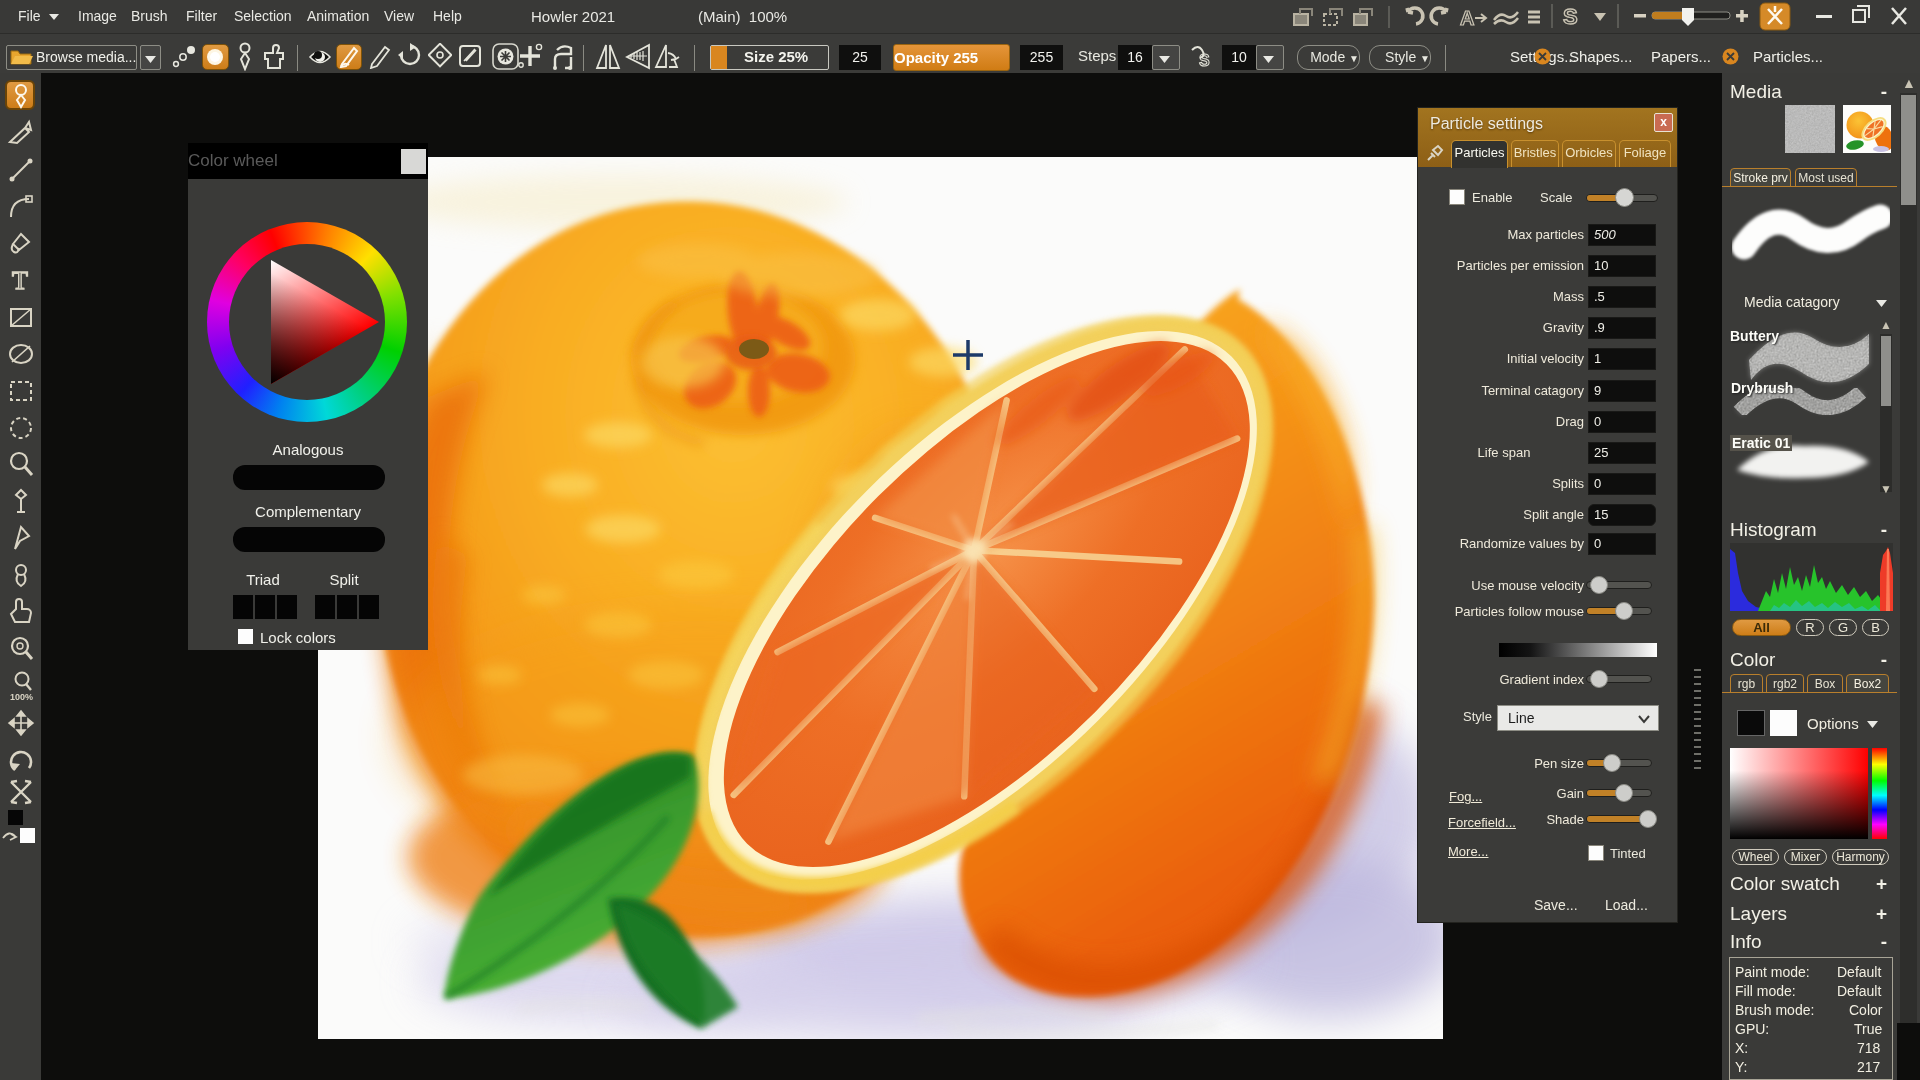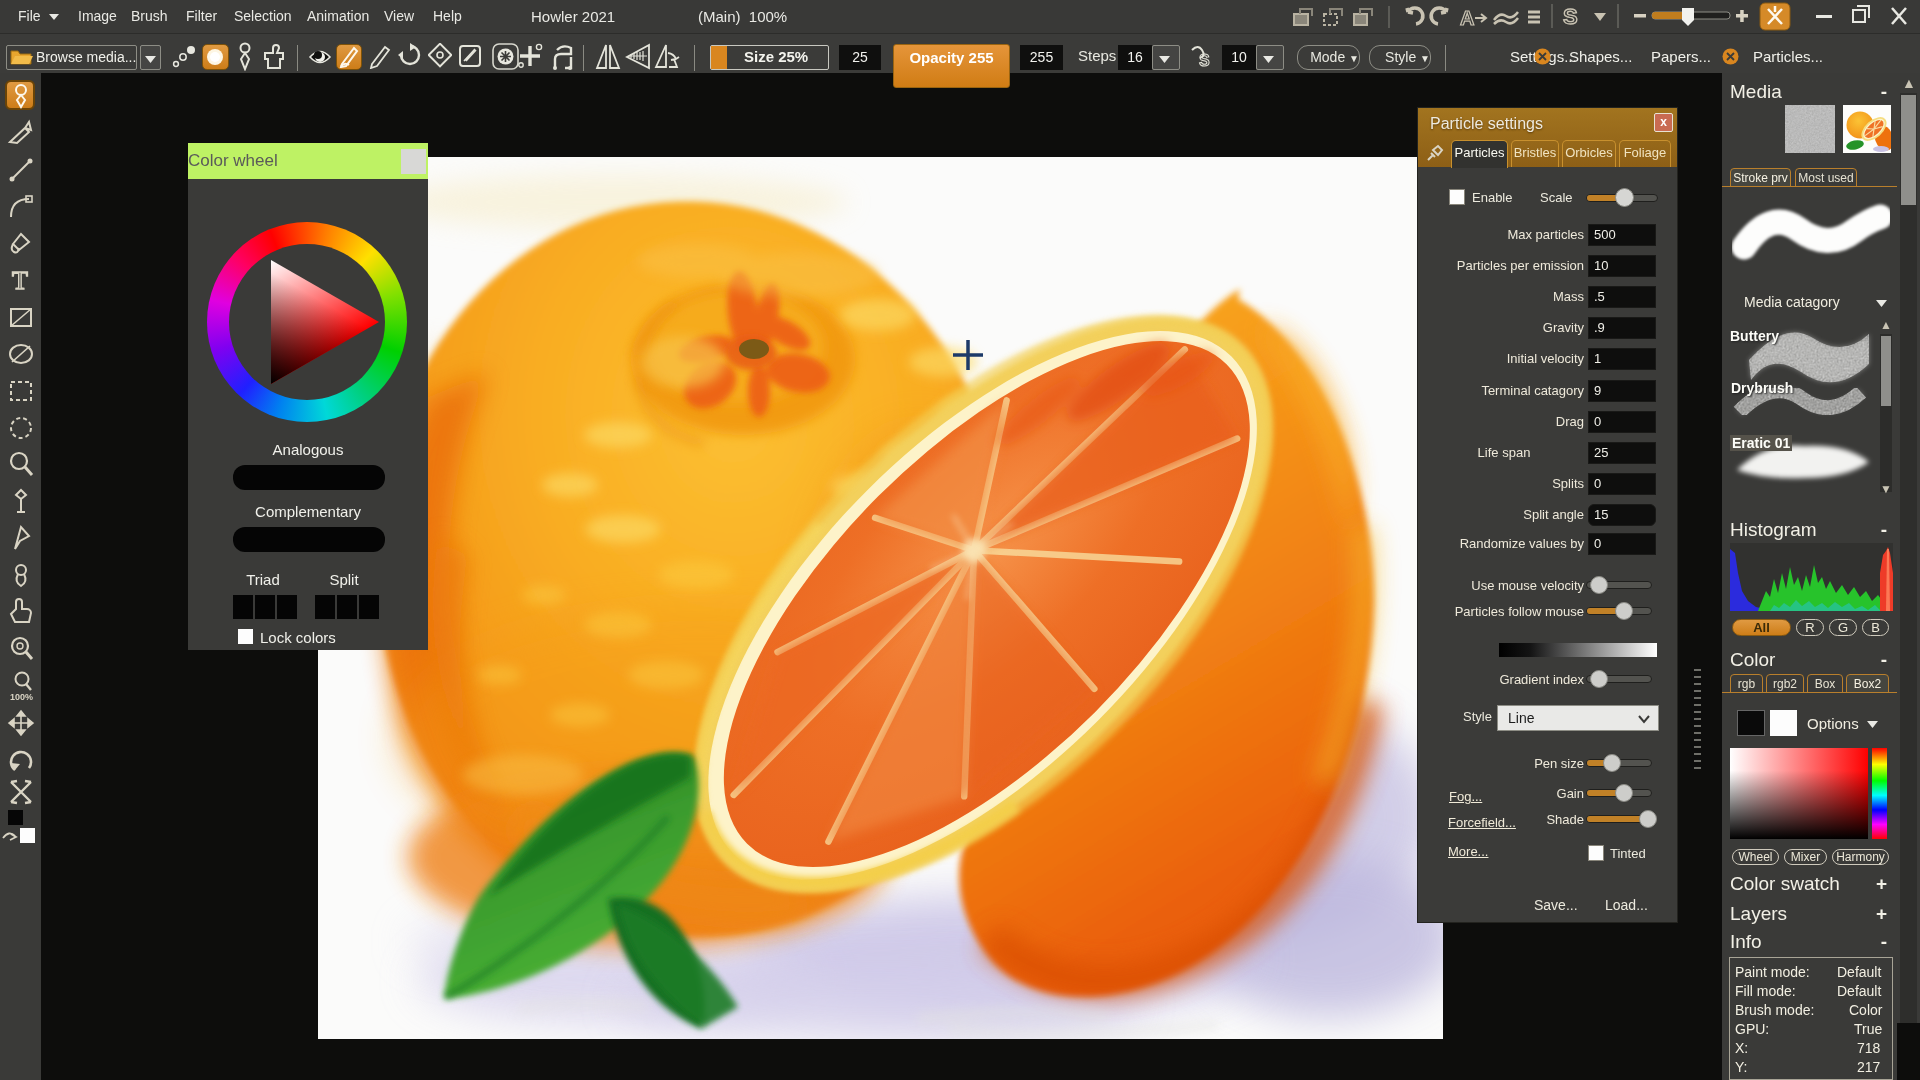--- a/index.html
+++ b/index.html
@@ -12,37 +12,37 @@
   #menubar { position:absolute; left:0; top:0; width:1920px; height:33px;
     background:#393937; color:#e9e9e4; font-size:14px; }
   #menubar .mi { position:absolute; top:8px; }
   
   #toolbar { position:absolute; left:0; top:33px; width:1920px; height:40px;
     background:#3b3b39; border-top:1px solid #2c2c2a; color:#e6e6de; font-size:14px; }
   .tbox { position:absolute; border:1px solid #8d8d85; border-radius:2px; height:25px; top:45px;
     color:#e8e8e0; text-align:right; }
   .blackbox { position:absolute; background:#0f0f0e; height:25px; top:45px; color:#f2f2ee;
     text-align:center; font-size:14px; line-height:25px; }
-  .orangebtn { position:absolute; background:linear-gradient(#e5953a,#d07c14); height:44px; top:44px;
-    border:1px solid #9a6410; border-radius:3px; color:#fff; text-align:center; font-size:15px; }
+  .orangebtn { position:absolute; background:linear-gradient(#e5953a,#d07c14); height:27px; top:44px;
+    border:1px solid #9a6410; border-radius:3px; color:#fff; font-size:15px; }
   .sep { position:absolute; width:1px; height:26px; top:45px; background:#8a8a82; }
   .ticon { position:absolute; top:44px; width:28px; height:26px; }
   .tsel { background:linear-gradient(#e09a42,#cd7d18); border:1px solid #7e5208; border-radius:5px; }
 
   
   #sidebar { position:absolute; left:0; top:73px; width:41px; height:1007px; background:#3a3a38; }
   #sidebar svg.tool { position:absolute; left:7px; }
 
   
   #canvas { position:absolute; left:318px; top:157px; width:1125px; height:882px; background:#fbfbfa; }
 
   
   #cwpanel { position:absolute; left:188px; top:143px; width:240px; height:507px; background:#3a3a38;
     color:#e8e8e2; }
-  #cwtitle { position:absolute; left:0; top:0; width:240px; height:36px; background:#bef264;
+  #cwtitle { position:absolute; left:0; top:0; width:240px; height:36px; background:#000000;
     color:#5a5a5a; font-size:17px; line-height:36px; }
   #cwclose { position:absolute; right:2px; top:6px; width:25px; height:25px; background:#d8d8d6; }
   .cwlabel { position:absolute; width:240px; text-align:center; font-size:15px; color:#f0f0ea; }
   .cwswatch { position:absolute; left:45px; width:152px; height:25px; background:#050505; border-radius:12px; }
   .cwsq { position:absolute; width:20px; height:24px; background:#050505; }
 
   
   #pspanel { position:absolute; left:1417px; top:107px; width:261px; height:816px; background:#3b3b39;
     border:1px solid #23231f; color:#eceade; font-size:13px; }
   #pstitle { position:absolute; left:0; top:0; width:259px; height:59px;
@@ -556,21 +556,21 @@
 
     <div class="abs" style="left:31px; top:81px; width:16px; height:16px; background:#fdfdfd; border:1px solid #88857a;"></div>
     <span class="abs" style="left:54px; top:82px;">Enable</span>
     <span class="abs" style="left:122px; top:82px;">Scale</span>
     <div class="slider" style="left:168px; top:86px; width:72px;">
         <div class="fill" style="width:38px;"></div>
         <div class="knob" style="left:28px; width:19px; height:19px; top:-7px; background:#d6d6d3;"></div>
       </div>
 
     <div class="pslabel" style="left:6px; top:119px; width:160px;">Max particles</div>
-    <div class="psinput" style="left:170px; top:116px; width:68px; height:22px;">500</div>
+    <div class="psinput" style="left:170px; top:116px; width:68px; height:22px;font-style:italic;">500</div>
     <div class="pslabel" style="left:6px; top:150px; width:160px;">Particles per emission</div>
     <div class="psinput" style="left:170px; top:147px; width:68px; height:22px;">10</div>
     <div class="pslabel" style="left:6px; top:181px; width:160px;">Mass</div>
     <div class="psinput" style="left:170px; top:178px; width:68px; height:22px;">.5</div>
     <div class="pslabel" style="left:6px; top:212px; width:160px;">Gravity</div>
     <div class="psinput" style="left:170px; top:209px; width:68px; height:22px;">.9</div>
     <div class="pslabel" style="left:6px; top:243px; width:160px;">Initial velocity</div>
     <div class="psinput" style="left:170px; top:240px; width:68px; height:22px;">1</div>
     <div class="pslabel" style="left:6px; top:275px; width:160px;">Terminal catagory</div>
     <div class="psinput" style="left:170px; top:272px; width:68px; height:22px;">9</div>

